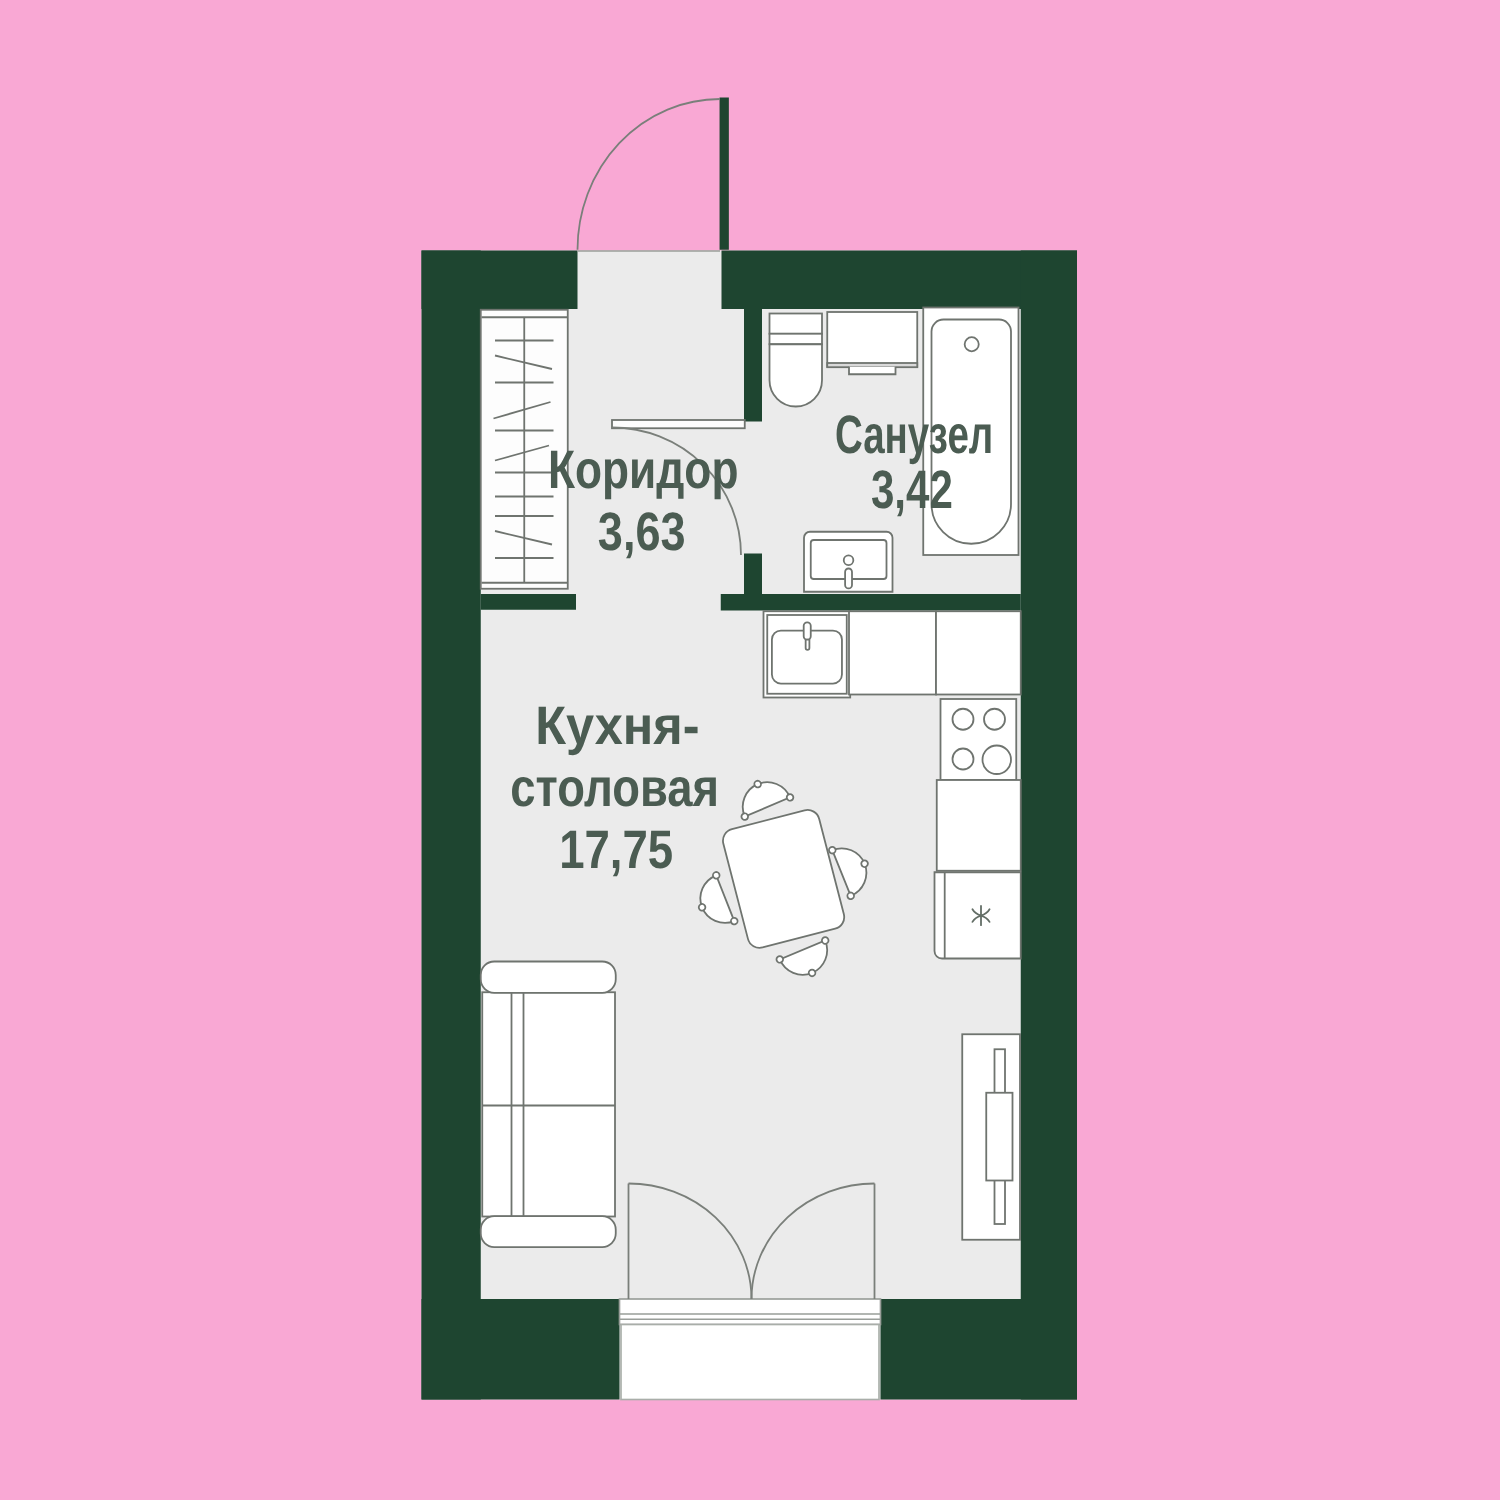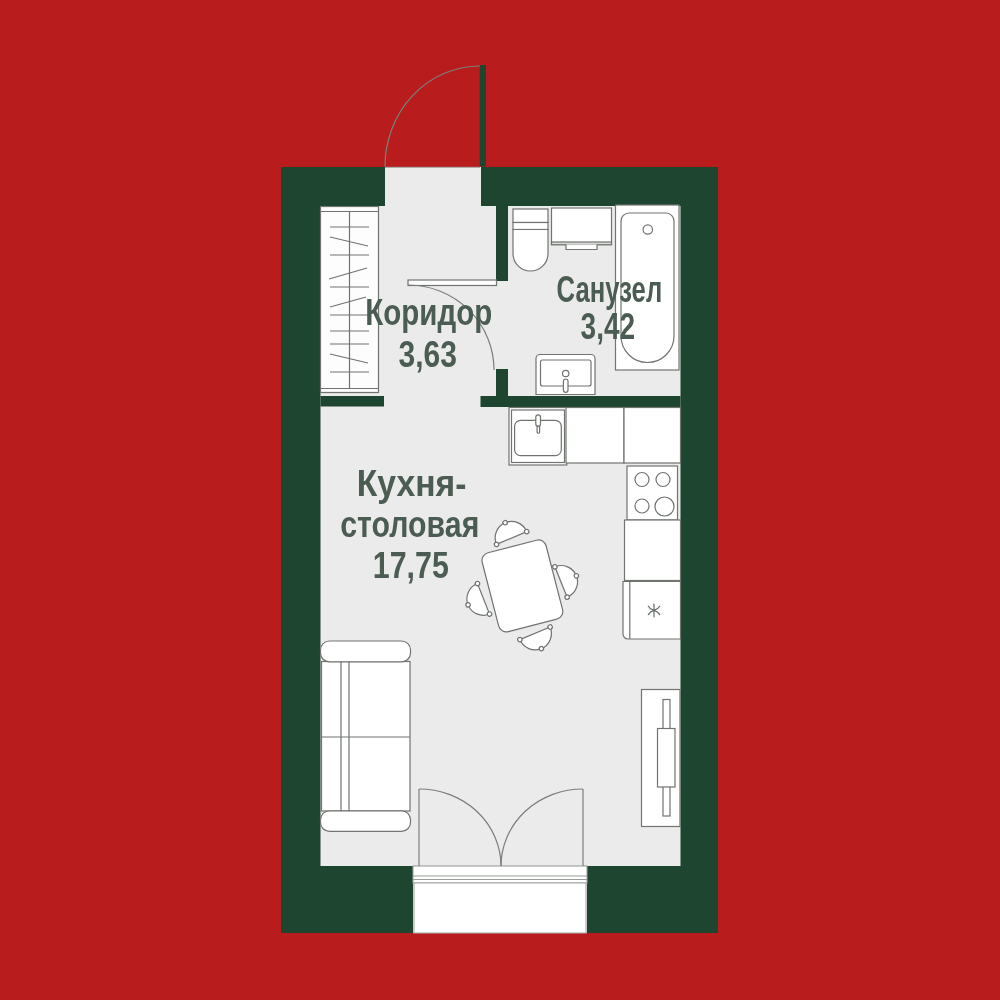--- a/index.html
+++ b/index.html
@@ -1,16 +1,16 @@
 <!DOCTYPE html>
 <html><head>
 <meta charset="utf-8">
 <style>
   html,body{margin:0;padding:0;background:#ffffff;}
-  .page{width:1000px;height:1000px;position:relative;background:#b91c1c;}
+  .page{width:1000px;height:1000px;position:relative;background:#f9a8d4;}
   text{font-family:"Liberation Sans",sans-serif;font-weight:bold;fill:#4b5c52;}
 </style>
 </head>
 <body>
 <div class="page">
 <svg width="1000" height="1000" viewBox="0 0 1000 1000">
 
   <rect x="281" y="167" width="437" height="766" fill="#ebebeb"></rect>
 
   <rect x="320.5" y="206" width="175.5" height="190" fill="#ebebeb"></rect>

